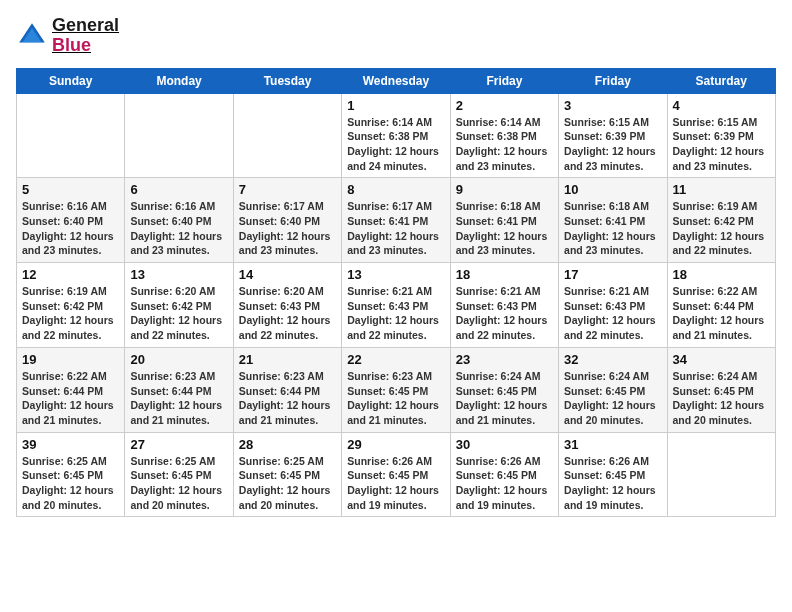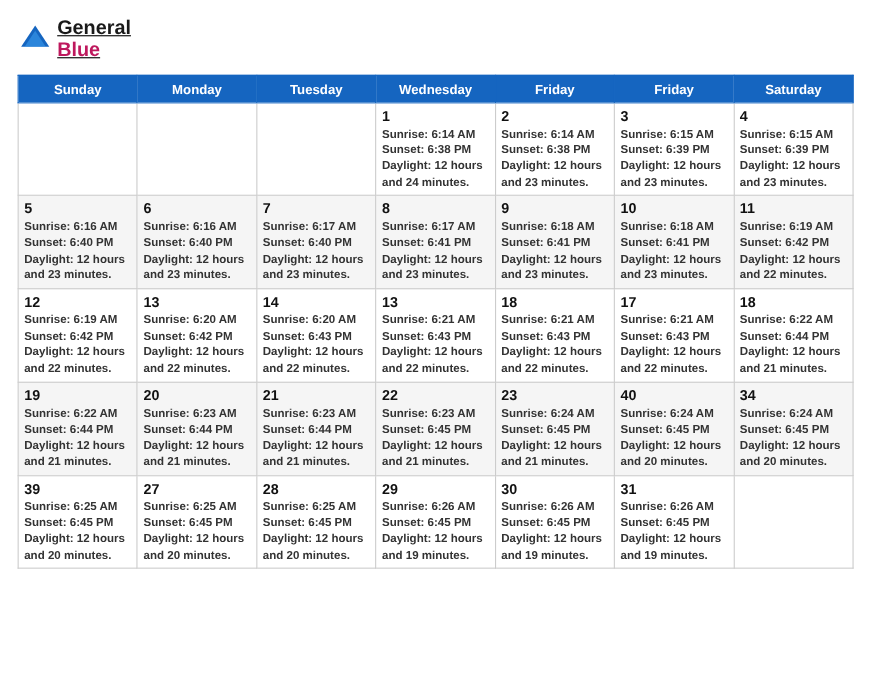--- a/index.html
+++ b/index.html
@@ -285,21 +285,21 @@
 and 21 minutes.</div>
         </td>
         <td>
           <div class="day-num">23</div>
           <div class="day-info" style="white-space: pre-line;">Sunrise: 6:24 AM
 Sunset: 6:45 PM
 Daylight: 12 hours
 and 21 minutes.</div>
         </td>
         <td>
-          <div class="day-num">40</div>
+          <div class="day-num">32</div>
           <div class="day-info" style="white-space: pre-line;">Sunrise: 6:24 AM
 Sunset: 6:45 PM
 Daylight: 12 hours
 and 20 minutes.</div>
         </td>
         <td>
           <div class="day-num">34</div>
           <div class="day-info" style="white-space: pre-line;">Sunrise: 6:24 AM
 Sunset: 6:45 PM
 Daylight: 12 hours

